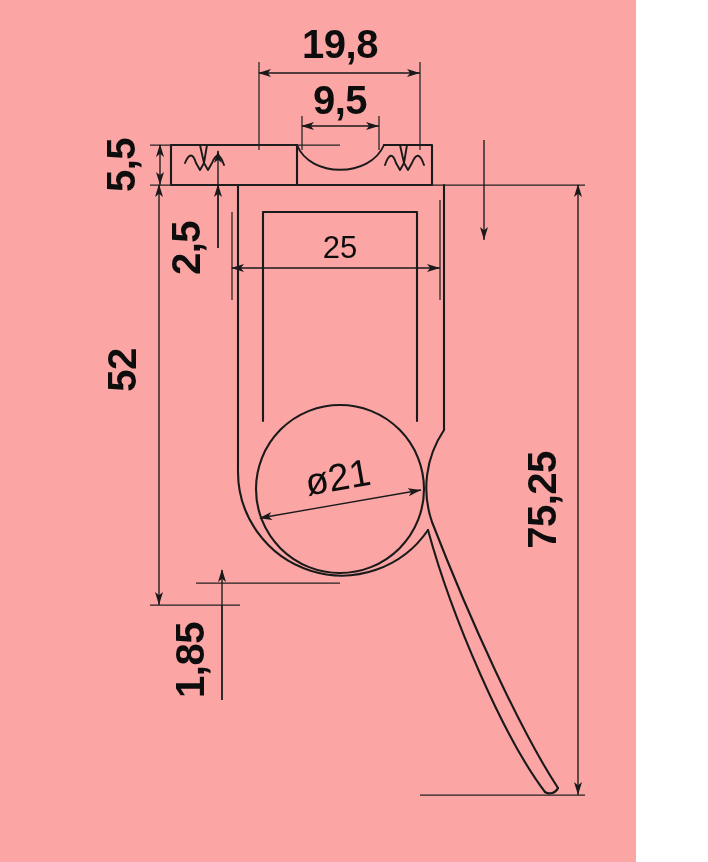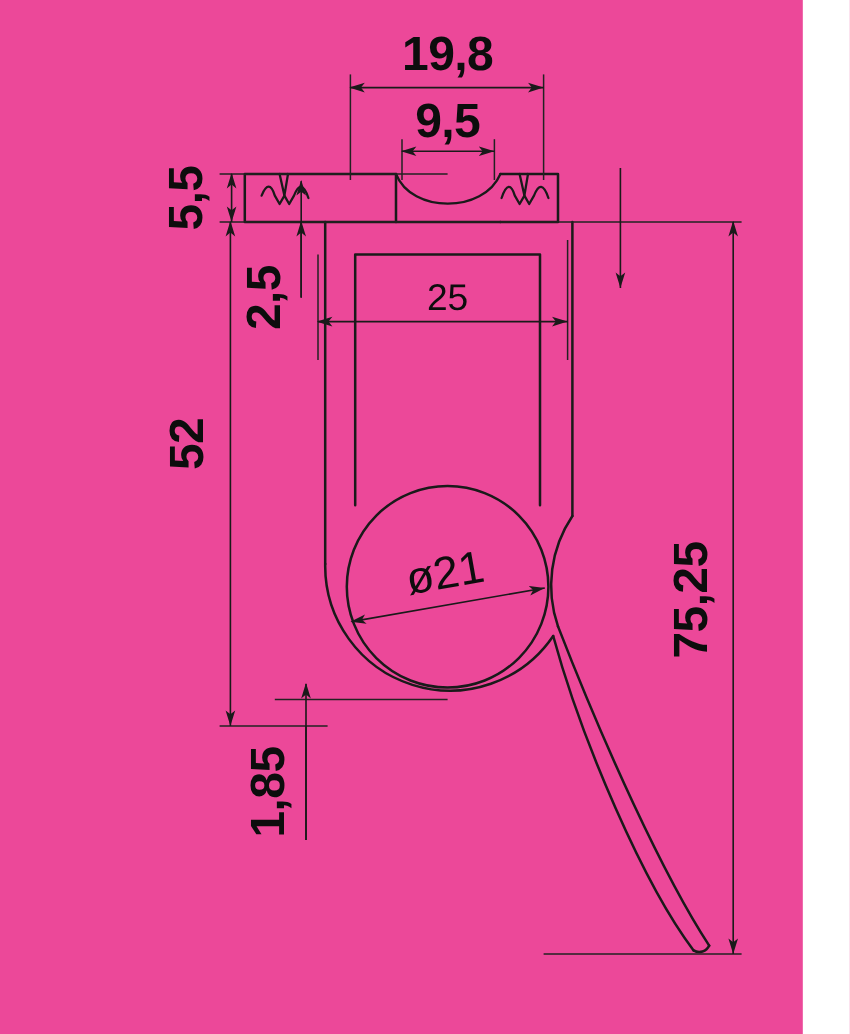--- a/index.html
+++ b/index.html
@@ -8,23 +8,22 @@
     padding: 0;
     background: #ffffff;
   }
   body {
     font-family: "Liberation Sans", sans-serif;
   }
   #drawing-root {
     position: relative;
     width: 636px;
     height: 862px;
-    background: #ec4899;
+    background: #fca5a5;
     overflow: hidden;
-    padding-left: 33px;
   }
   svg#tech-drawing {
     display: block;
     width: 708px;
     height: 862px;
   }
   .profile-outline {
     fill: none;
     stroke: #1a1a1a;
     stroke-width: 2.1;

